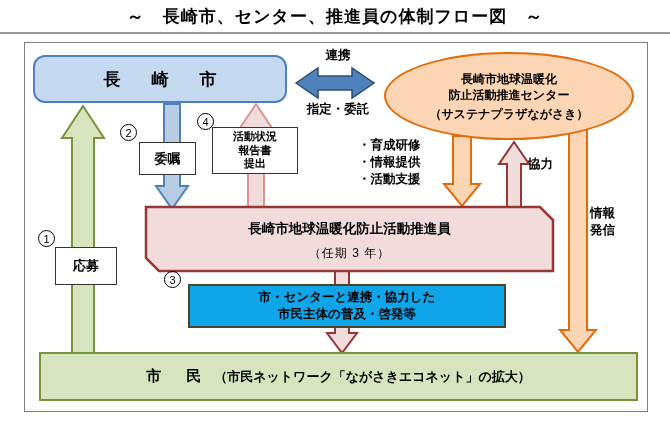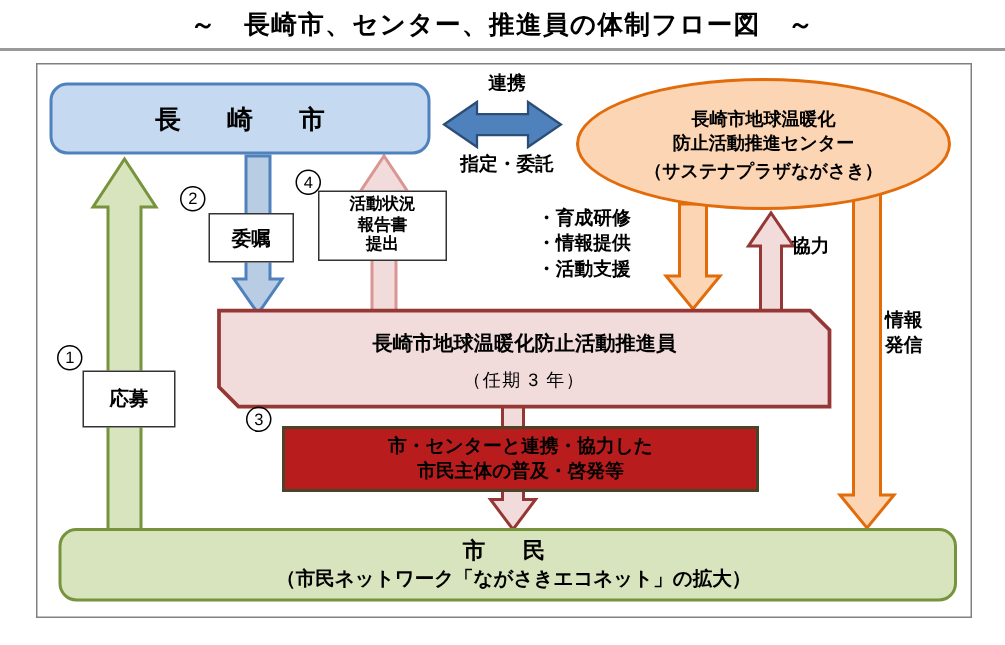--- a/index.html
+++ b/index.html
@@ -26,25 +26,25 @@
   .ellipse{left:384px;top:52px;width:250px;height:88px;border-radius:50%;
     background:#fcd5b4;border:2.5px solid #e26b0a;}
   .ellipse .l{font-size:12px;font-weight:700;line-height:16px;}
   .ellipse .l3{margin-top:3px;}
 
   .banner-text{left:146px;top:212px;width:407px;height:58px;z-index:2;}
   .banner-text .bt{font-size:13.5px;font-weight:700;}
   .banner-text .bs{font-size:12px;font-weight:400;margin-top:7px;letter-spacing:1px;}
 
   .activity{left:188px;top:284px;width:318px;height:44px;
-    background:#b91c1c;border:2px solid #4a4428;}
+    background:#0ea5e9;border:2px solid #4a4428;}
   .activity .l{font-size:12.5px;font-weight:700;line-height:17px;}
 
-  .citizens{left:39px;top:352px;width:599px;height:49px;border-radius:12px;
-    background:#d7e4bd;border:2.5px solid #77933c;flex-direction:column;}
+  .citizens{left:39px;top:352px;width:599px;height:49px;border-radius:0;
+    background:#d7e4bd;border:2.5px solid #77933c;flex-direction:row;}
   .citizens .b{font-size:15px;font-weight:700;letter-spacing:5px;}
   .citizens .n{font-size:13px;font-weight:700;margin-left:8px;}
 
   .wbox{position:absolute;box-sizing:border-box;background:#fff;border:1px solid #333;
     display:flex;flex-direction:column;align-items:center;justify-content:center;
     text-align:center;z-index:3;}
   .wbox .l{font-size:13px;font-weight:700;}
   .obo{left:55px;top:247px;width:62px;height:38px;}
   .ishoku{left:139px;top:142px;width:57px;height:33px;}
   .hokoku{left:212px;top:127px;width:86px;height:47px;}

